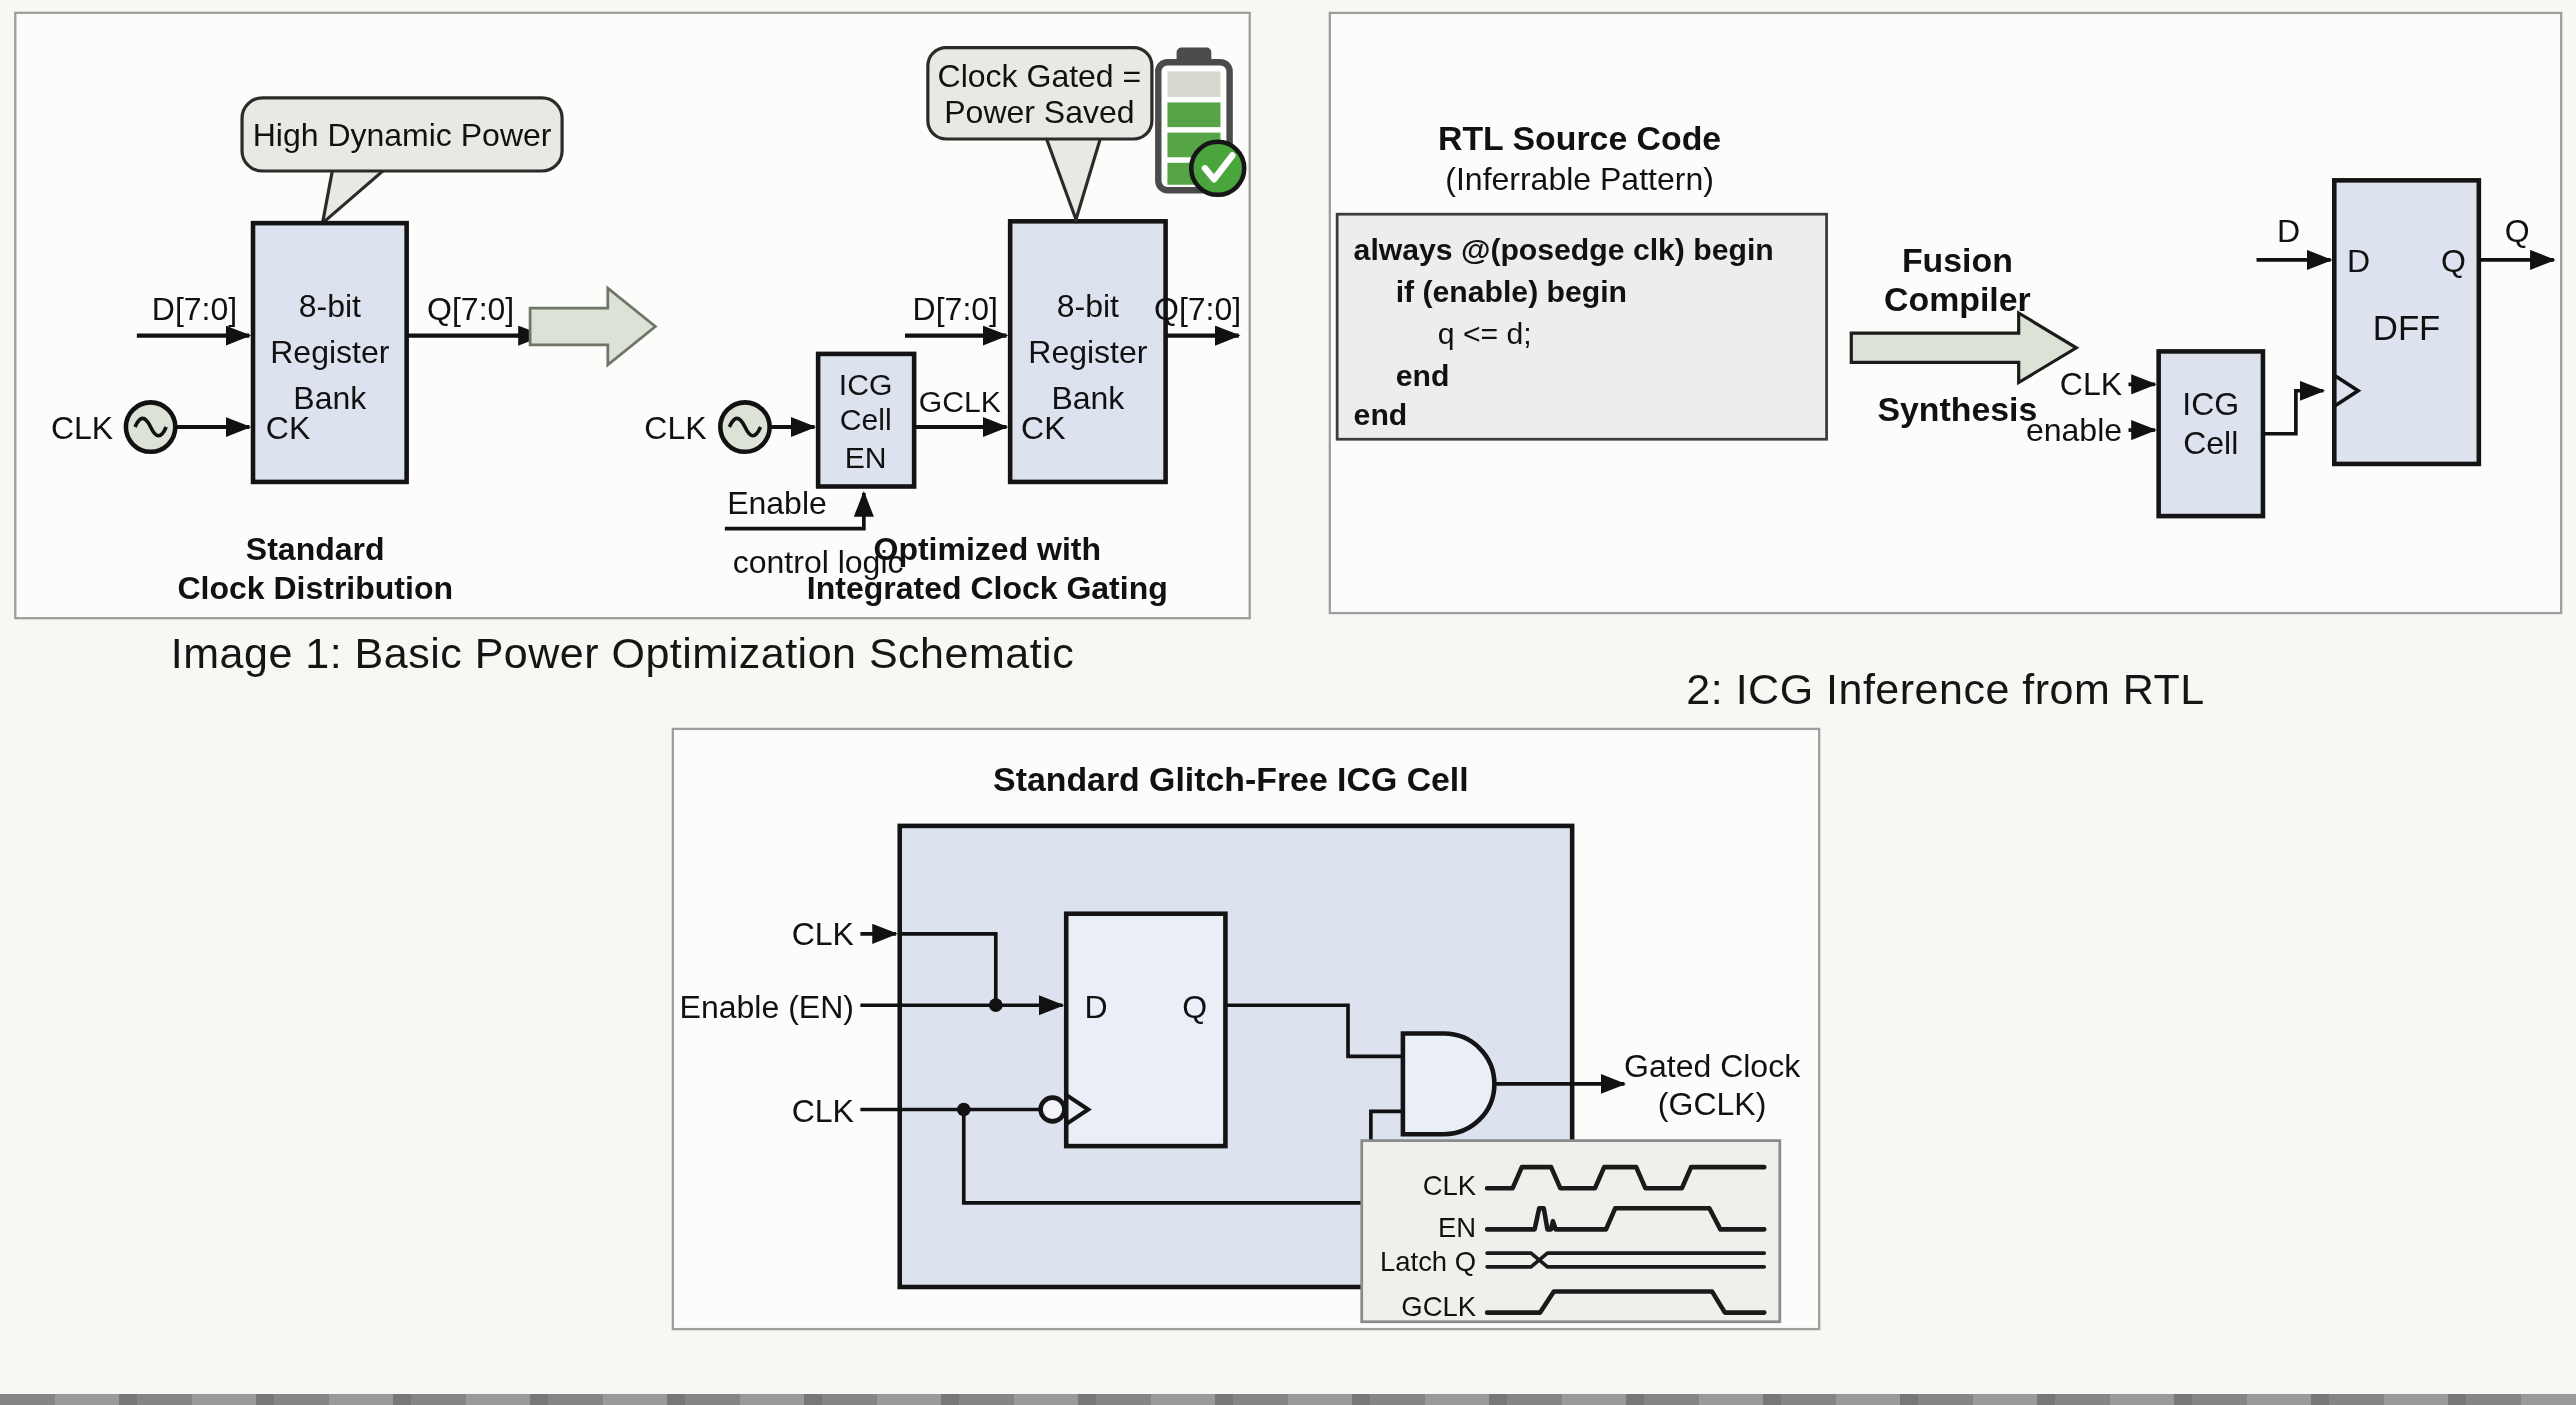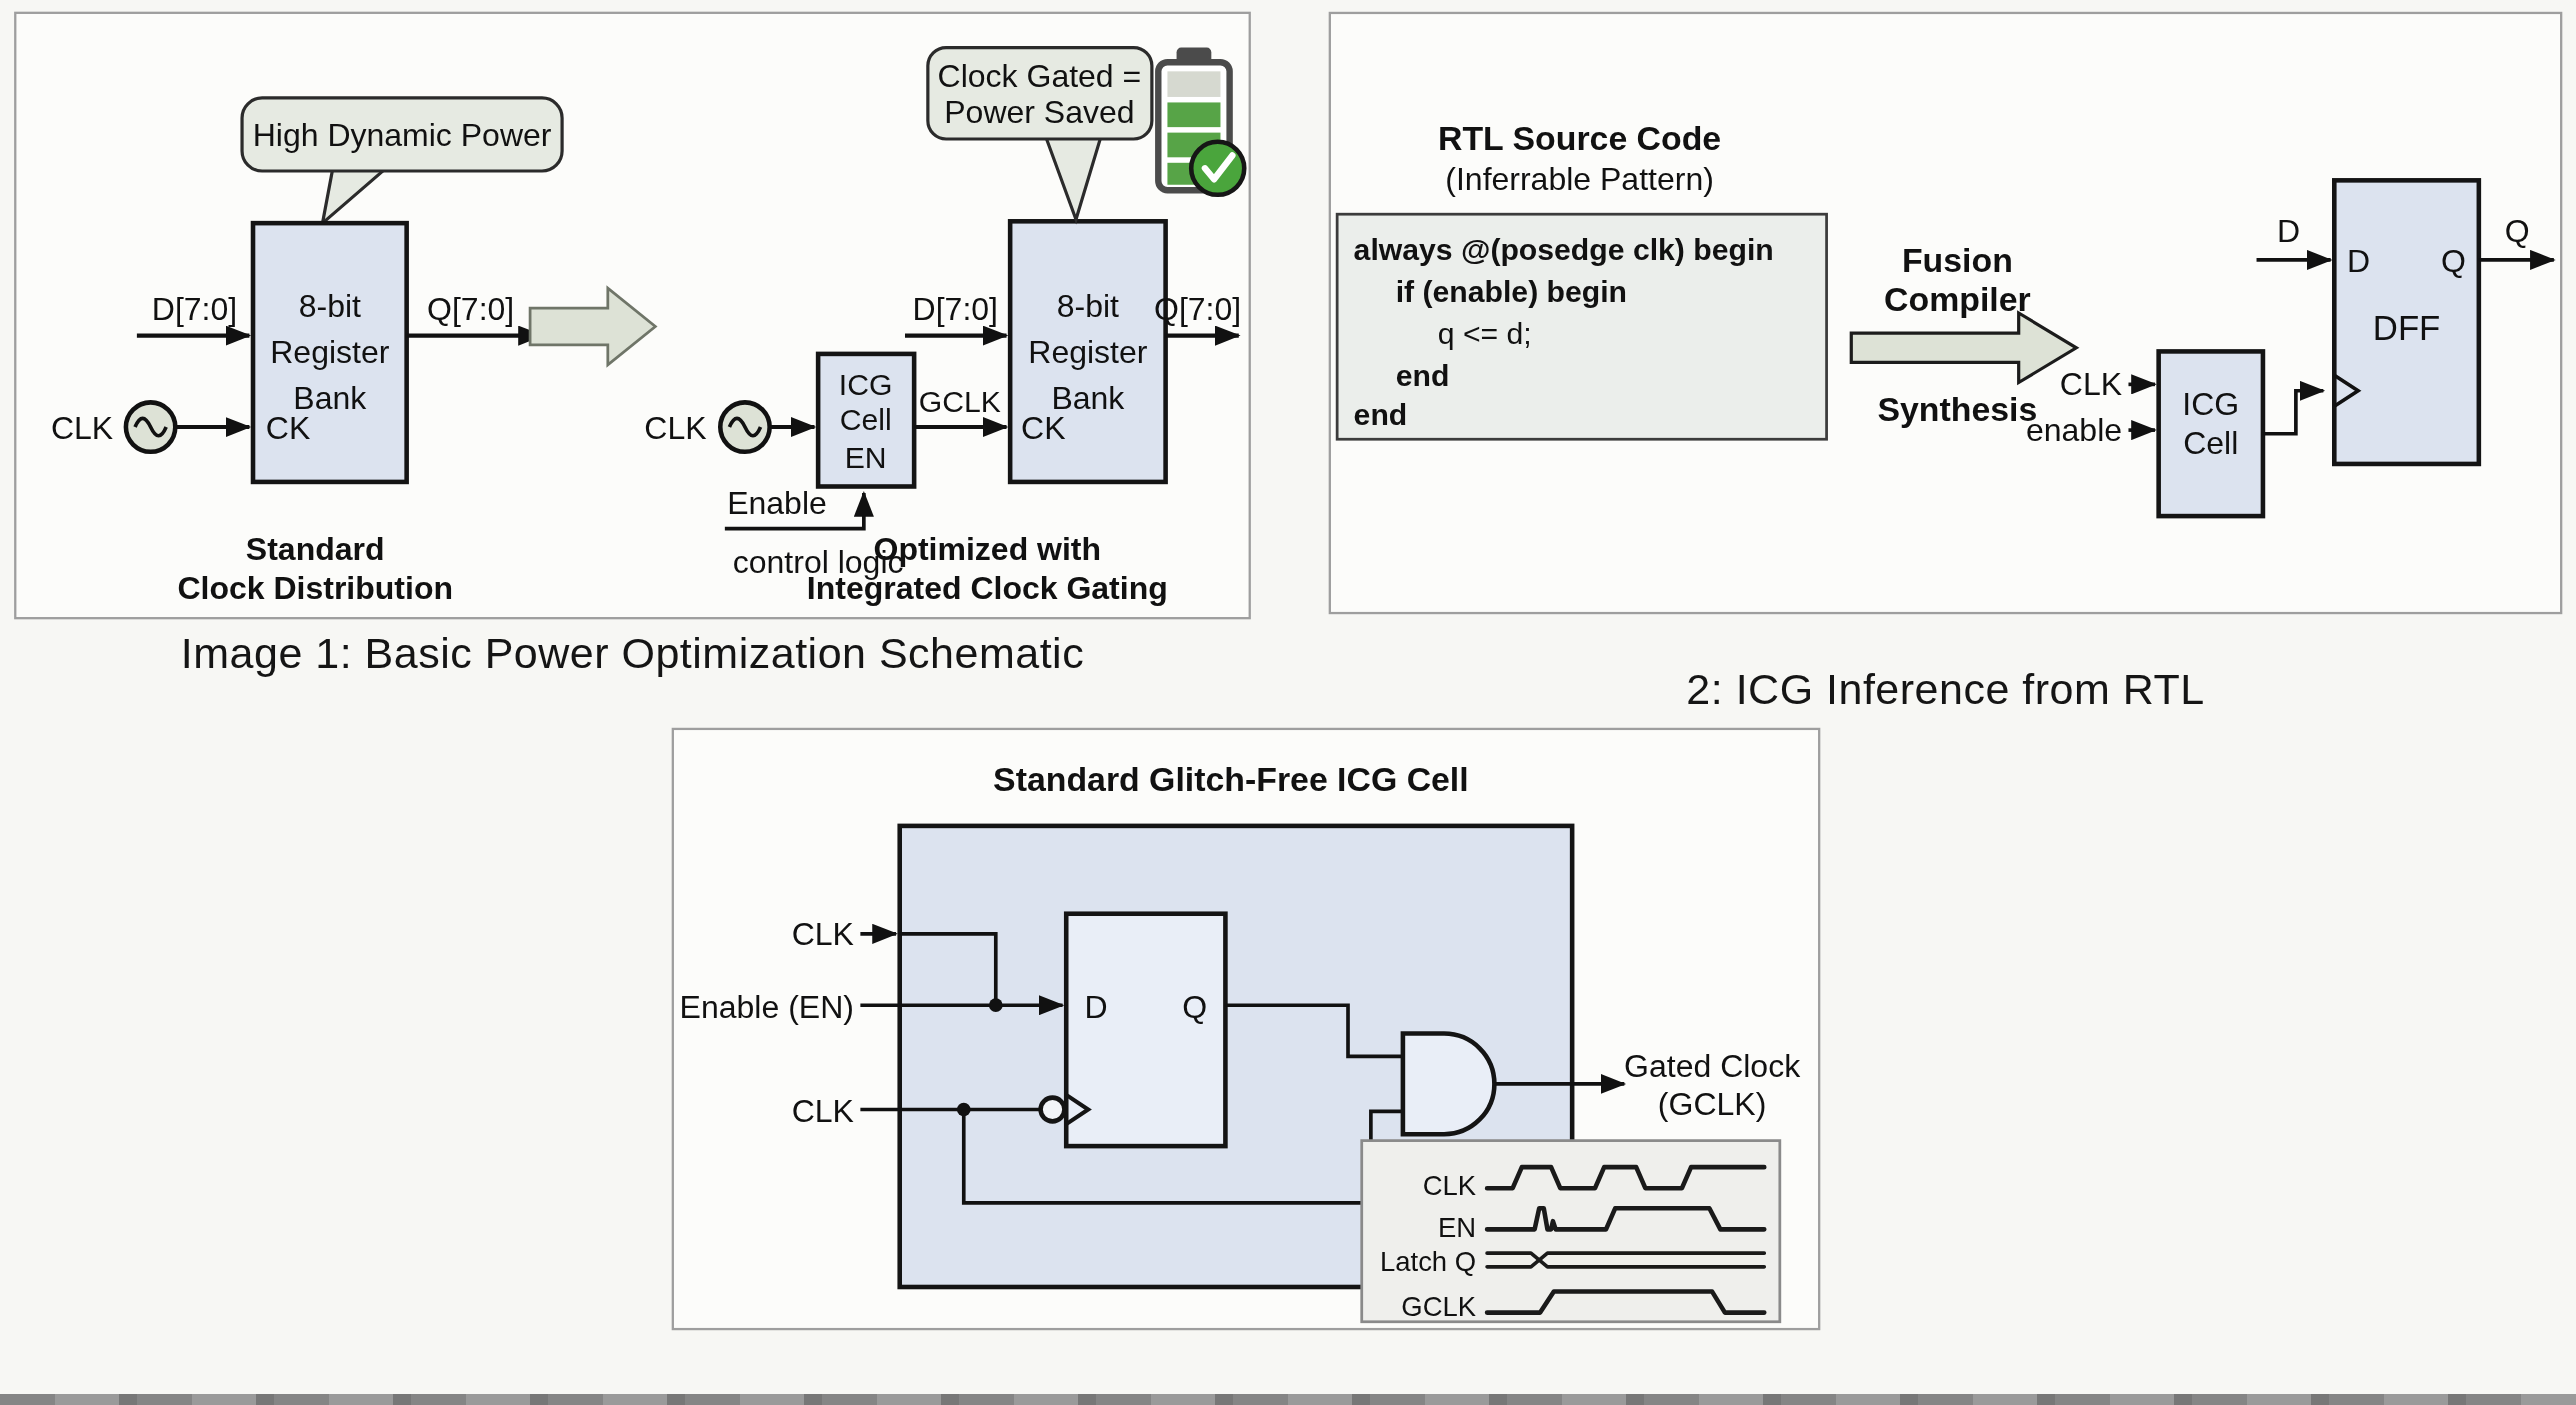--- a/index.html
+++ b/index.html
@@ -118,21 +118,21 @@
         <circle cx="1317" cy="172" r="29" fill="#4aa53c" stroke="#161616" stroke-width="5"></circle>
         <path d="M1303,172 L1313,184 L1333,158" stroke="#fff" stroke-width="7" fill="none" stroke-linecap="round" stroke-linejoin="round"></path>
       </g>
     </g>
 
     <text class="lbl bold" x="330" y="600" text-anchor="middle">Standard</text>
     <text class="lbl bold" x="330" y="643" text-anchor="middle">Clock Distribution</text>
     <text class="lbl bold" x="1065" y="600" text-anchor="middle">Optimized with</text>
     <text class="lbl bold" x="1065" y="643" text-anchor="middle">Integrated Clock Gating</text>
   </svg>
-  <div class="caption" style="left:13px;top:629px;width:1239px">Image 1: Basic Power Optimization Schematic</div>
+  <div class="caption" style="left:3px;top:629px;width:1239px">Image 1: Basic Power Optimization Schematic</div>
 
   <svg class="panel-svg" style="left:1328px;top:11px" width="1235" height="604" viewBox="0 0 1350 660">
     <defs>
       <marker id="ah2" markerUnits="userSpaceOnUse" markerWidth="30" markerHeight="22" refX="26" refY="11" orient="auto">
         <path d="M0,0 L28,11 L0,22 Z" fill="#111"></path>
       </marker>
     </defs>
     <rect class="panelrect" x="2" y="2" width="1346" height="656"></rect>
 
     <text class="lbl bold" style="font-size:37px" x="275" y="152" text-anchor="middle">RTL Source Code</text>

